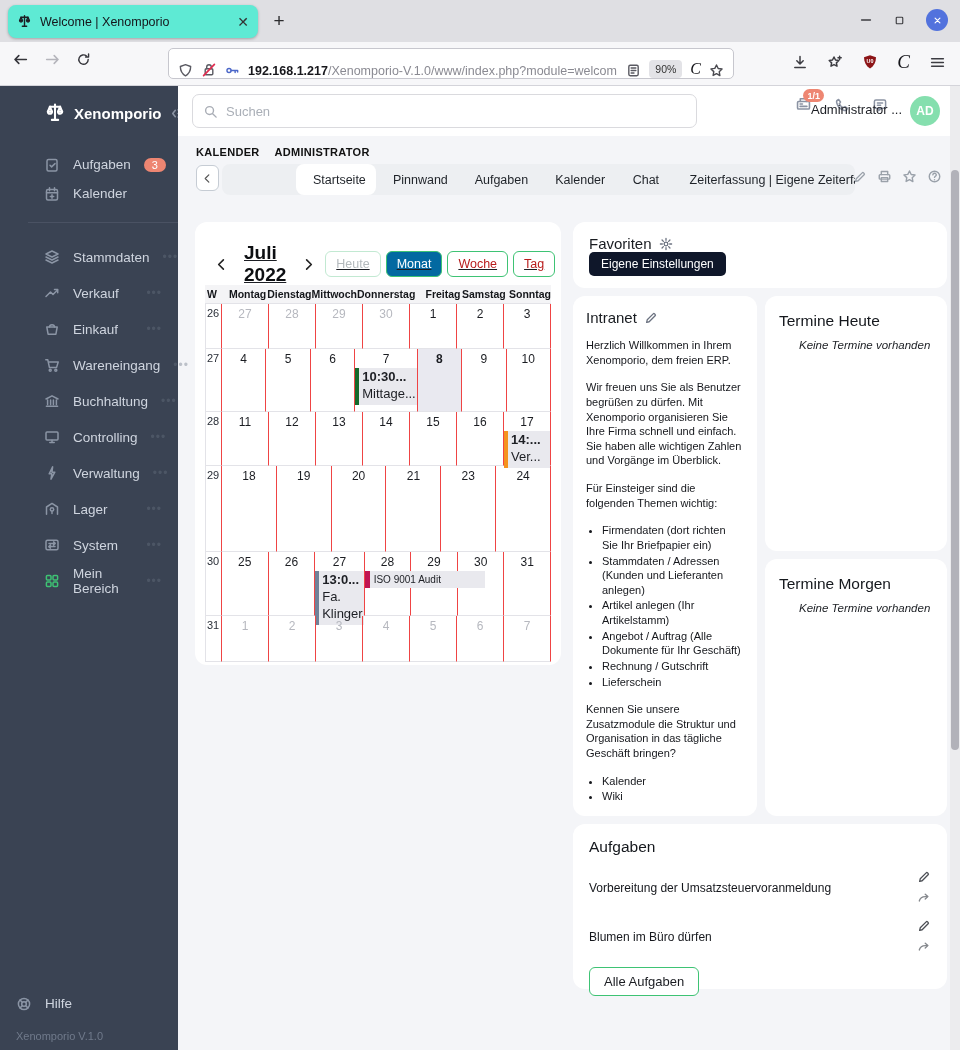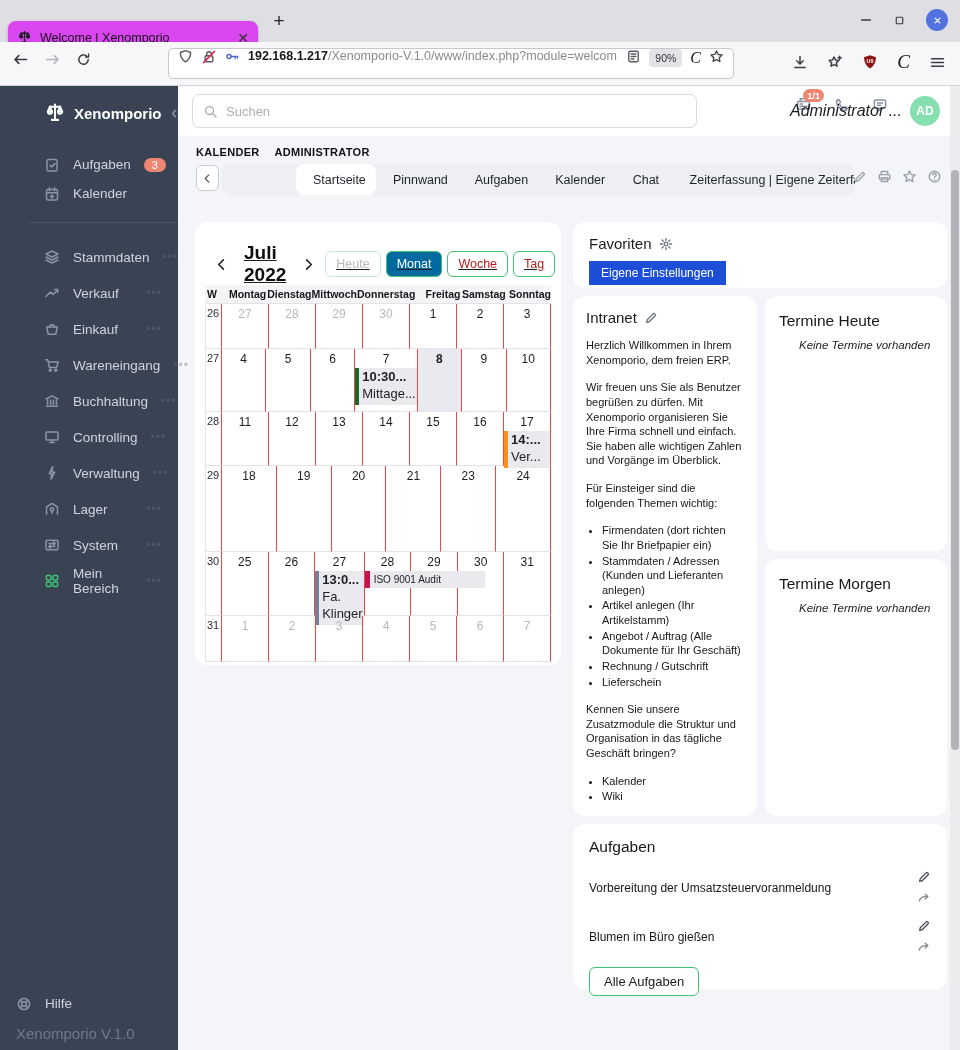--- a/index.html
+++ b/index.html
@@ -3,32 +3,32 @@
 <meta charset="utf-8">
 <style>
   * { box-sizing: border-box; margin:0; padding:0; }
   html,body { width:960px; height:1050px; }
   body { font-family:"Liberation Sans", sans-serif; position:relative; background:#f4f5f8; overflow:hidden; color:#1c1e24; }
   .ic { display:inline-flex; align-items:center; justify-content:center; }
   .ic svg { display:block; }
 
   
   .titlebar { position:absolute; left:0; top:0; width:960px; height:42px; background:#dfdfe3; }
-  .btab { position:absolute; left:8px; top:21px; width:250px; height:33px; background:#d946ef; border-radius:8px; box-shadow:0 1px 3px rgba(0,0,0,.28); display:flex; align-items:center; padding:0 9px; gap:8px; }
+  .btab { position:absolute; left:8px; top:5px; width:250px; height:33px; background:#5eead4; border-radius:8px; box-shadow:0 1px 3px rgba(0,0,0,.28); display:flex; align-items:center; padding:0 9px; gap:8px; }
   .btab-title { flex:1; font-size:12.5px; color:#15141a; white-space:nowrap; overflow:hidden; }
   .btab-close { color:#333; font-size:14px; line-height:1; }
   .newtab { position:absolute; left:266px; top:8px; font-size:19px; color:#2b2b2e; width:26px; height:26px; display:flex; align-items:center; justify-content:center; }
   .winctl { position:absolute; right:12px; top:9px; display:flex; gap:20px; align-items:center; }
   .winbtn { color:#3c3c40; }
   .winclose { width:22px; height:22px; border-radius:50%; background:#5272dd; color:#fff; display:flex; align-items:center; justify-content:center; }
 
   .navbar { position:absolute; left:0; top:42px; width:960px; height:44px; background:#f7f7f9; border-bottom:1px solid #d4d4da; }
   .navleft { position:absolute; left:12px; top:9px; display:flex; gap:15px; align-items:center; color:#35353b; }
   .nav-fwd { color:#b5b5bc; }
-  .urlbar { position:absolute; left:168px; top:6px; width:566px; height:31px; background:#fff; border:1px solid #c7c7ce; border-radius:5px; display:flex; align-items:flex-start; padding:0 9px; gap:8px; }
+  .urlbar { position:absolute; left:168px; top:6px; width:566px; height:31px; background:#fff; border:1px solid #c7c7ce; border-radius:5px; display:flex; align-items:flex-end; padding:0 9px; gap:8px; }
   .url-text { flex:1; font-size:12.5px; white-space:nowrap; overflow:hidden; color:#8a8a92; }
   .url-text b { color:#17171c; font-weight:700; }
   .zoom-badge { background:#e3e3e7; border-radius:4px; font-size:10.5px; color:#333; padding:3px 6px; }
   .c-glyph { font-family:"Liberation Serif", serif; font-style:italic; font-size:16px; color:#15151a; }
   .navright { position:absolute; right:14px; top:9px; display:flex; gap:19px; align-items:center; color:#3c3c42; }
   .navright .c-glyph { font-size:19px; }
 
   
   .sidebar { position:absolute; left:0; top:86px; width:178px; height:964px; background:#3a4353; color:#c7cdd8;padding-left:28px; }
   .side-head { display:flex; align-items:center; padding:16px 14px 0 16px; gap:8px; }
@@ -36,31 +36,31 @@
   .side-collapse { color:#8b94a4; }
   .side-top { margin-top:26px; }
   .side-item { display:flex; align-items:center; gap:13px; padding:0 16px; height:29px; font-size:13.5px; color:#cfd5df; }
   .side-item .ic { color:#8b95a5; }
   .badge { margin-left:auto; background:#ee8672; color:#fff; font-size:11px; border-radius:9px; padding:1px 8px; }
   .side-div { border-top:1px solid #4a5263; margin:14px 0 16px; }
   .side-mod { height:36px; }
   .side-mod .dots { margin-left:auto; color:#68718233; letter-spacing:1px; color:#69728266; font-size:12px; }
   .side-mod.accent .ic { color:#3ec374; }
   .side-bottom { position:absolute; left:0; bottom:32px; width:100%; }
-  .side-version { position:absolute; left:16px; bottom:8px; font-size:15px; color:#707a8b; }
+  .side-version { position:absolute; left:16px; bottom:8px; font-size:11px; color:#707a8b; }
 
   
   .main-topbar { position:absolute; left:178px; top:86px; width:772px; height:50px; background:#fff; }
   .searchbox { position:absolute; left:14px; top:8px; width:505px; height:34px; border:1px solid #dadade; border-radius:7px; background:#fff; display:flex; align-items:center; padding:0 10px; gap:8px; color:#a9adb5; }
   .searchbox input { border:none; outline:none; flex:1; font-size:13px; font-family:inherit; color:#333; }
   .searchbox input::placeholder { color:#aaafb7; }
   .topbar-icons { position:absolute; right:62px; top:10px; display:flex; gap:22px; align-items:center; color:#8b93a3; }
   .fax-wrap { position:relative; }
   .badge-sm { position:absolute; top:-7px; right:-12px; background:#ee8672; color:#fff; font-size:9px; font-weight:700; border-radius:8px; padding:1.5px 4px; }
-  .admin-label { position:absolute; right:48px; top:16px; font-size:16px; color:#1c1e24; white-space:nowrap;font-style:italic; }
+  .admin-label { position:absolute; right:48px; top:16px; font-size:13px; color:#1c1e24; white-space:nowrap; }
   .avatar { position:absolute; right:10px; top:10px; width:30px; height:30px; border-radius:50%; background:#85dfae; color:#fff; font-size:12px; font-weight:700; display:flex; align-items:center; justify-content:center; }
 
   .breadcrumb { position:absolute; left:196px; top:146px; font-size:11px; font-weight:700; letter-spacing:.3px; color:#111; display:flex; gap:15px; }
   .tabrow { position:absolute; left:178px; top:164px; width:772px; height:32px; }
   .back-btn { position:absolute; left:18px; top:1px; width:23px; height:26px; border:1px solid #c6ccd4; border-radius:6px; background:#fff; color:#555; display:flex; align-items:center; justify-content:center; }
   .tabstrip { position:absolute; left:44px; top:0; width:633px; height:31px; background:#edeff2; border-radius:8px; display:flex; align-items:stretch; padding-left:74px; }
   .ptab { display:flex; align-items:center; padding:0 17px; font-size:12.5px; color:#1f2329; white-space:nowrap; overflow:hidden; }
   .ptab.active { background:#fff; border-radius:8px; }
   .ptab.last { max-width:197px; }
   .tabicons { position:absolute; right:8px; top:5px; display:flex; gap:10px; color:#9aa1aa; align-items:center; }
@@ -88,21 +88,21 @@
   .cell.today .dnum { font-weight:700; }
   .ev { margin-top:2px; background:#e9e9ee; border-left:4px solid #156a2b; padding:1px 1px 2px 3px; font-size:13px; line-height:1.3; color:#1d1f24; overflow:hidden; }
   .ev div { white-space:nowrap; overflow:hidden; }
   .ev .evt { font-weight:700; }
   .ev.span { position:absolute; left:0; top:17px; width:265%; z-index:2; border-left-width:5px; padding:1.5px 4px 2.5px; font-size:10px; }
 
   
   .fav-card { left:573px; top:222px; width:374px; height:66px; padding:13px 16px; }
   .card-title { font-size:15px; color:#191c21; display:flex; align-items:center; gap:7px; }
   .card-title .ic { color:#6b7280; }
-  .green-btn { margin-top:9px; background:#1d4ed8; color:#fff; border:none; border-radius:0; font-size:12px; padding:5px 12px; font-family:inherit; }
+  .green-btn { background:#0f172a; color:#fff; border:none; border-radius:5px; font-size:12px; padding:5px 12px; font-family:inherit; }
   .intra-card { left:573px; top:296px; width:184px; height:520px; padding:13px 13px; }
   .intra-body { margin-top:12px; font-size:11px; line-height:1.33; color:#15171c; }
   .intra-body p { margin-bottom:13px; }
   .intra-body ul { margin:2px 0 13px 16px; }
   .intra-body li { margin-bottom:1px; }
   .today-card { left:765px; top:296px; width:182px; height:255px; padding:16px 14px; }
   .tomorrow-card { left:765px; top:559px; width:182px; height:257px; padding:16px 14px; }
   .tcard-title { font-size:15.5px; color:#15181d; }
   .empty-note { font-style:italic; font-size:11.5px; margin:9px 0 0 20px; color:#1a1d22; }
   .tasks-card { left:573px; top:824px; width:374px; height:165px; padding:14px 16px; }
@@ -732,21 +732,21 @@
           </span>
           <span class="ic redo">
             <svg width="14" height="14" viewBox="0 0 16 16" fill="none" stroke="currentColor" stroke-width="1.5" stroke-linecap="round" stroke-linejoin="round">
               <path d="M2.6 11.4c.9-3.4 3.4-5 6.8-5h2.6"></path>
               <path d="M9.4 3.6l3 2.8-3 2.8"></path>
             </svg>
           </span>
         </span>
       </div>
       <div class="task">
-        <span class="task-label">Blumen im Büro gießen</span>
+        <span class="task-label">Blumen im Büro dürfen</span>
         <span class="task-icons">
           <span class="ic">
             <svg width="14" height="14" viewBox="0 0 16 16" fill="none" stroke="currentColor" stroke-width="1.5" stroke-linecap="round" stroke-linejoin="round">
               <path d="M3 13l.7-2.9 6.8-6.8a1.15 1.15 0 0 1 1.6 0l.6.6a1.15 1.15 0 0 1 0 1.6L5.9 12.3Z"></path>
             </svg>
           </span>
           <span class="ic redo">
             <svg width="14" height="14" viewBox="0 0 16 16" fill="none" stroke="currentColor" stroke-width="1.5" stroke-linecap="round" stroke-linejoin="round">
               <path d="M2.6 11.4c.9-3.4 3.4-5 6.8-5h2.6"></path>
               <path d="M9.4 3.6l3 2.8-3 2.8"></path>

